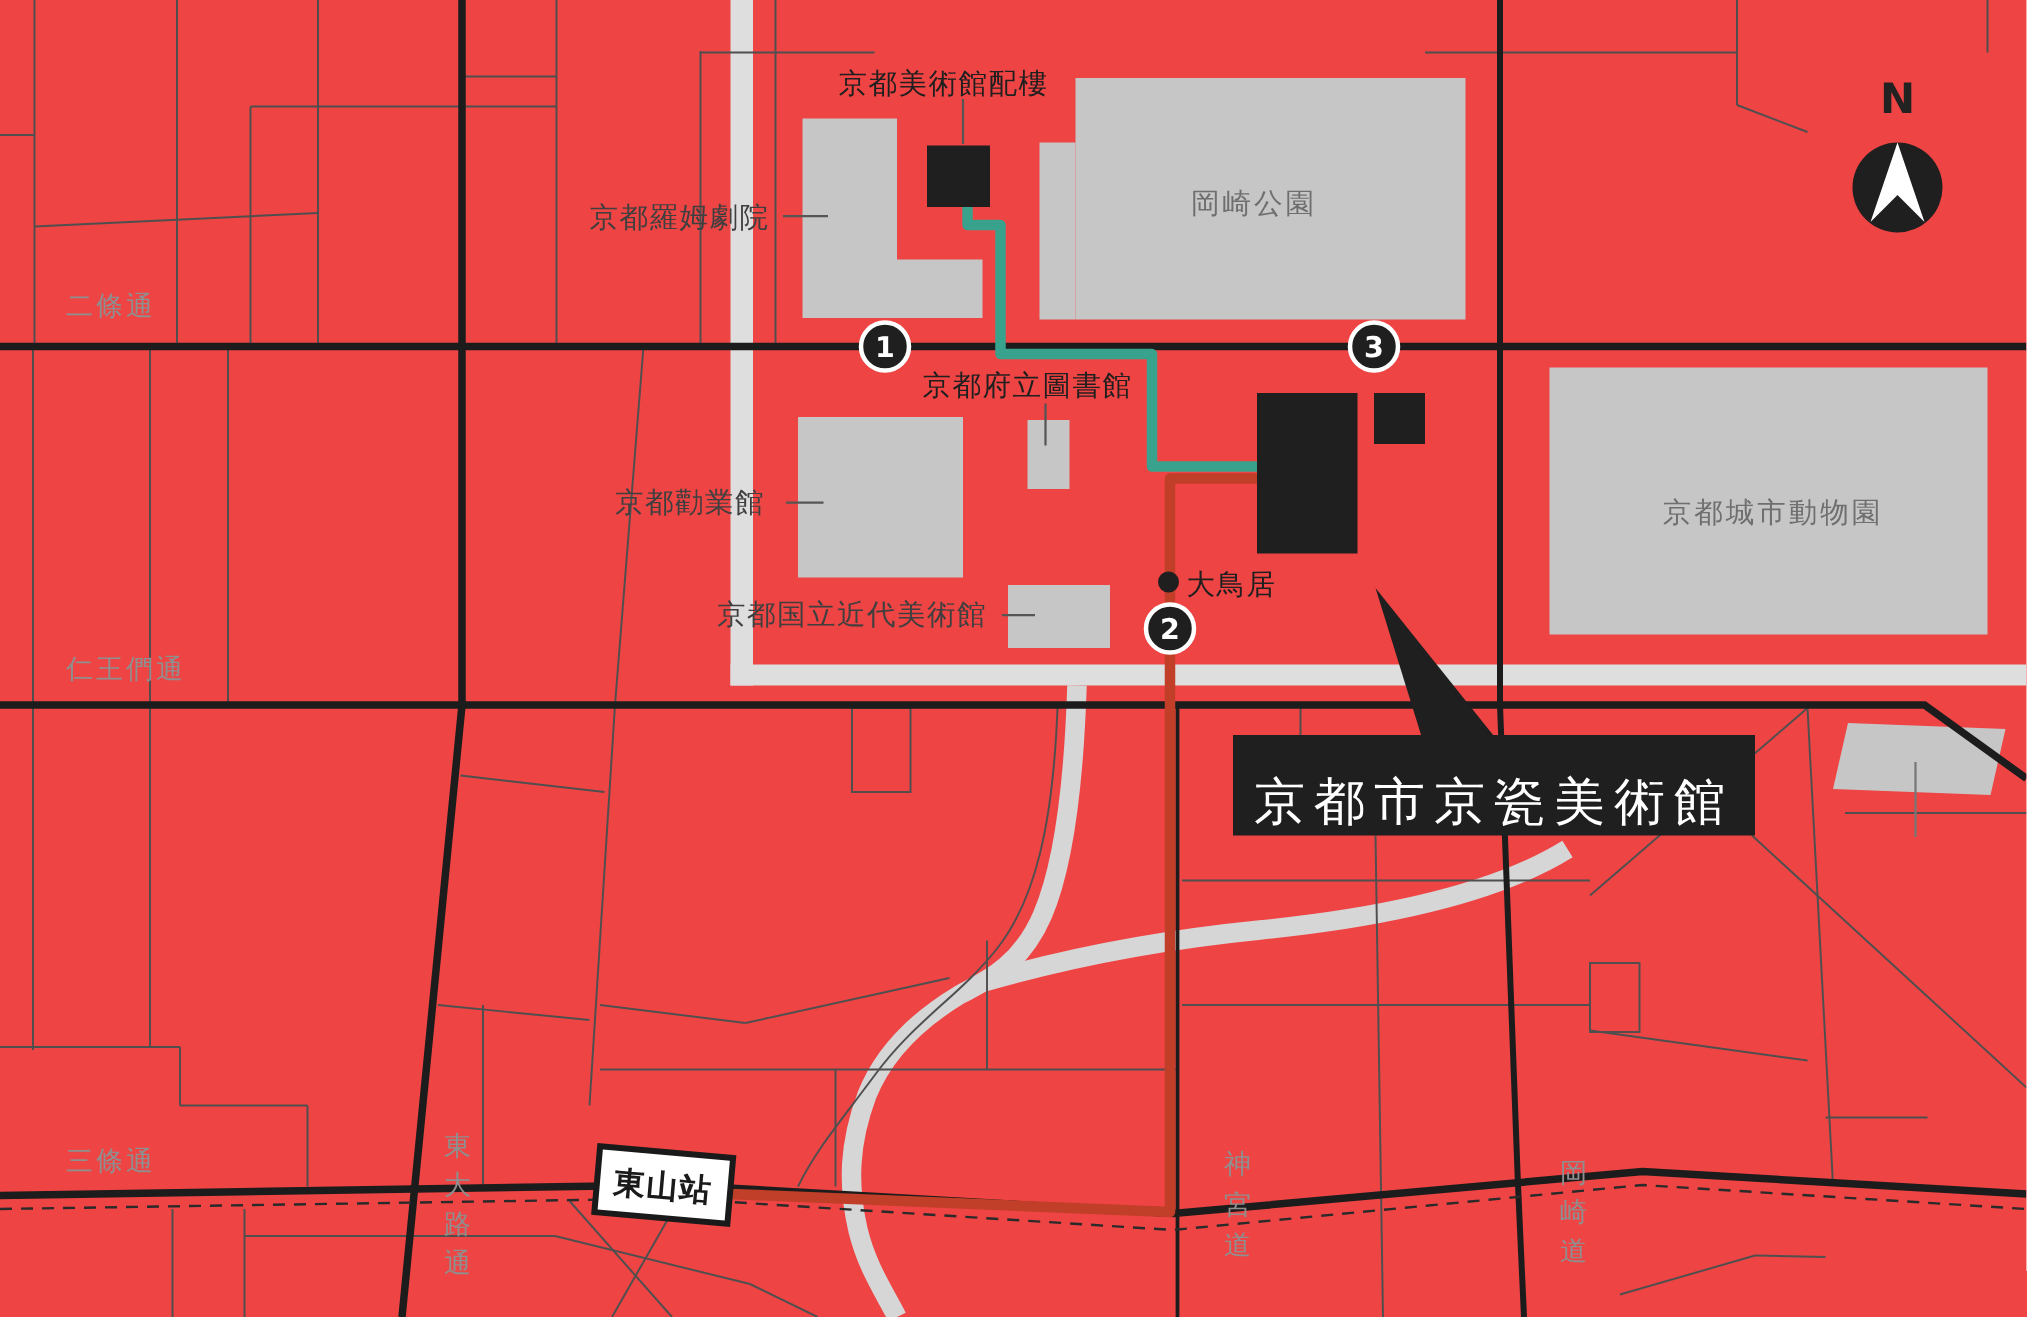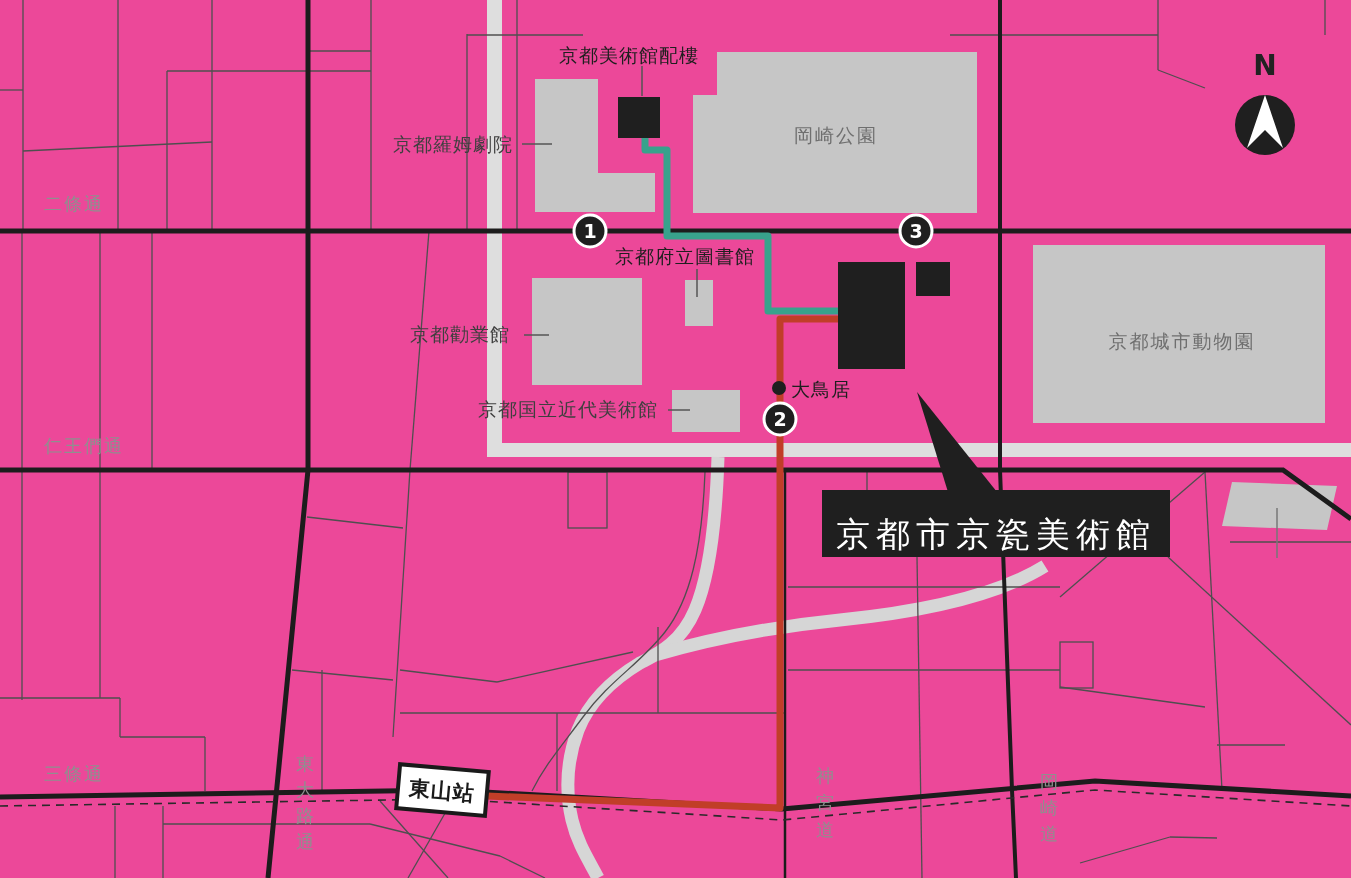--- a/index.html
+++ b/index.html
@@ -1,16 +1,16 @@
 <!DOCTYPE html>
 <html><head>
 <meta charset="utf-8">
 <style>
   html,body{margin:0;padding:0;background:#fff;}
-  #stage{position:relative;width:1351px;height:878px;background:#ec4899;overflow:hidden;
+  #stage{position:relative;width:1351px;height:878px;background:#ef4444;overflow:hidden;
          font-family:"DejaVu Sans","Liberation Sans",sans-serif;}
   svg{display:block}
   text{font-family:"DejaVu Sans","Liberation Sans",sans-serif;}
   .street-label{fill:#8f8f8f;font-size:18px;letter-spacing:2px;}
   .park-label{fill:#6f6f6f;font-size:19px;letter-spacing:2px;}
   .bldg-label{fill:#3f3f3f;font-size:19px;letter-spacing:1px;}
   .bldg-label-dark{fill:#1f1f1f;font-size:19px;letter-spacing:1px;}
   .marker-num{fill:#ffffff;font-size:19px;font-weight:bold;}
   .title-text{fill:#ffffff;font-size:34px;letter-spacing:6px;}
   .station-text{fill:#1a1a1a;font-size:21px;font-weight:bold;letter-spacing:1px;}

